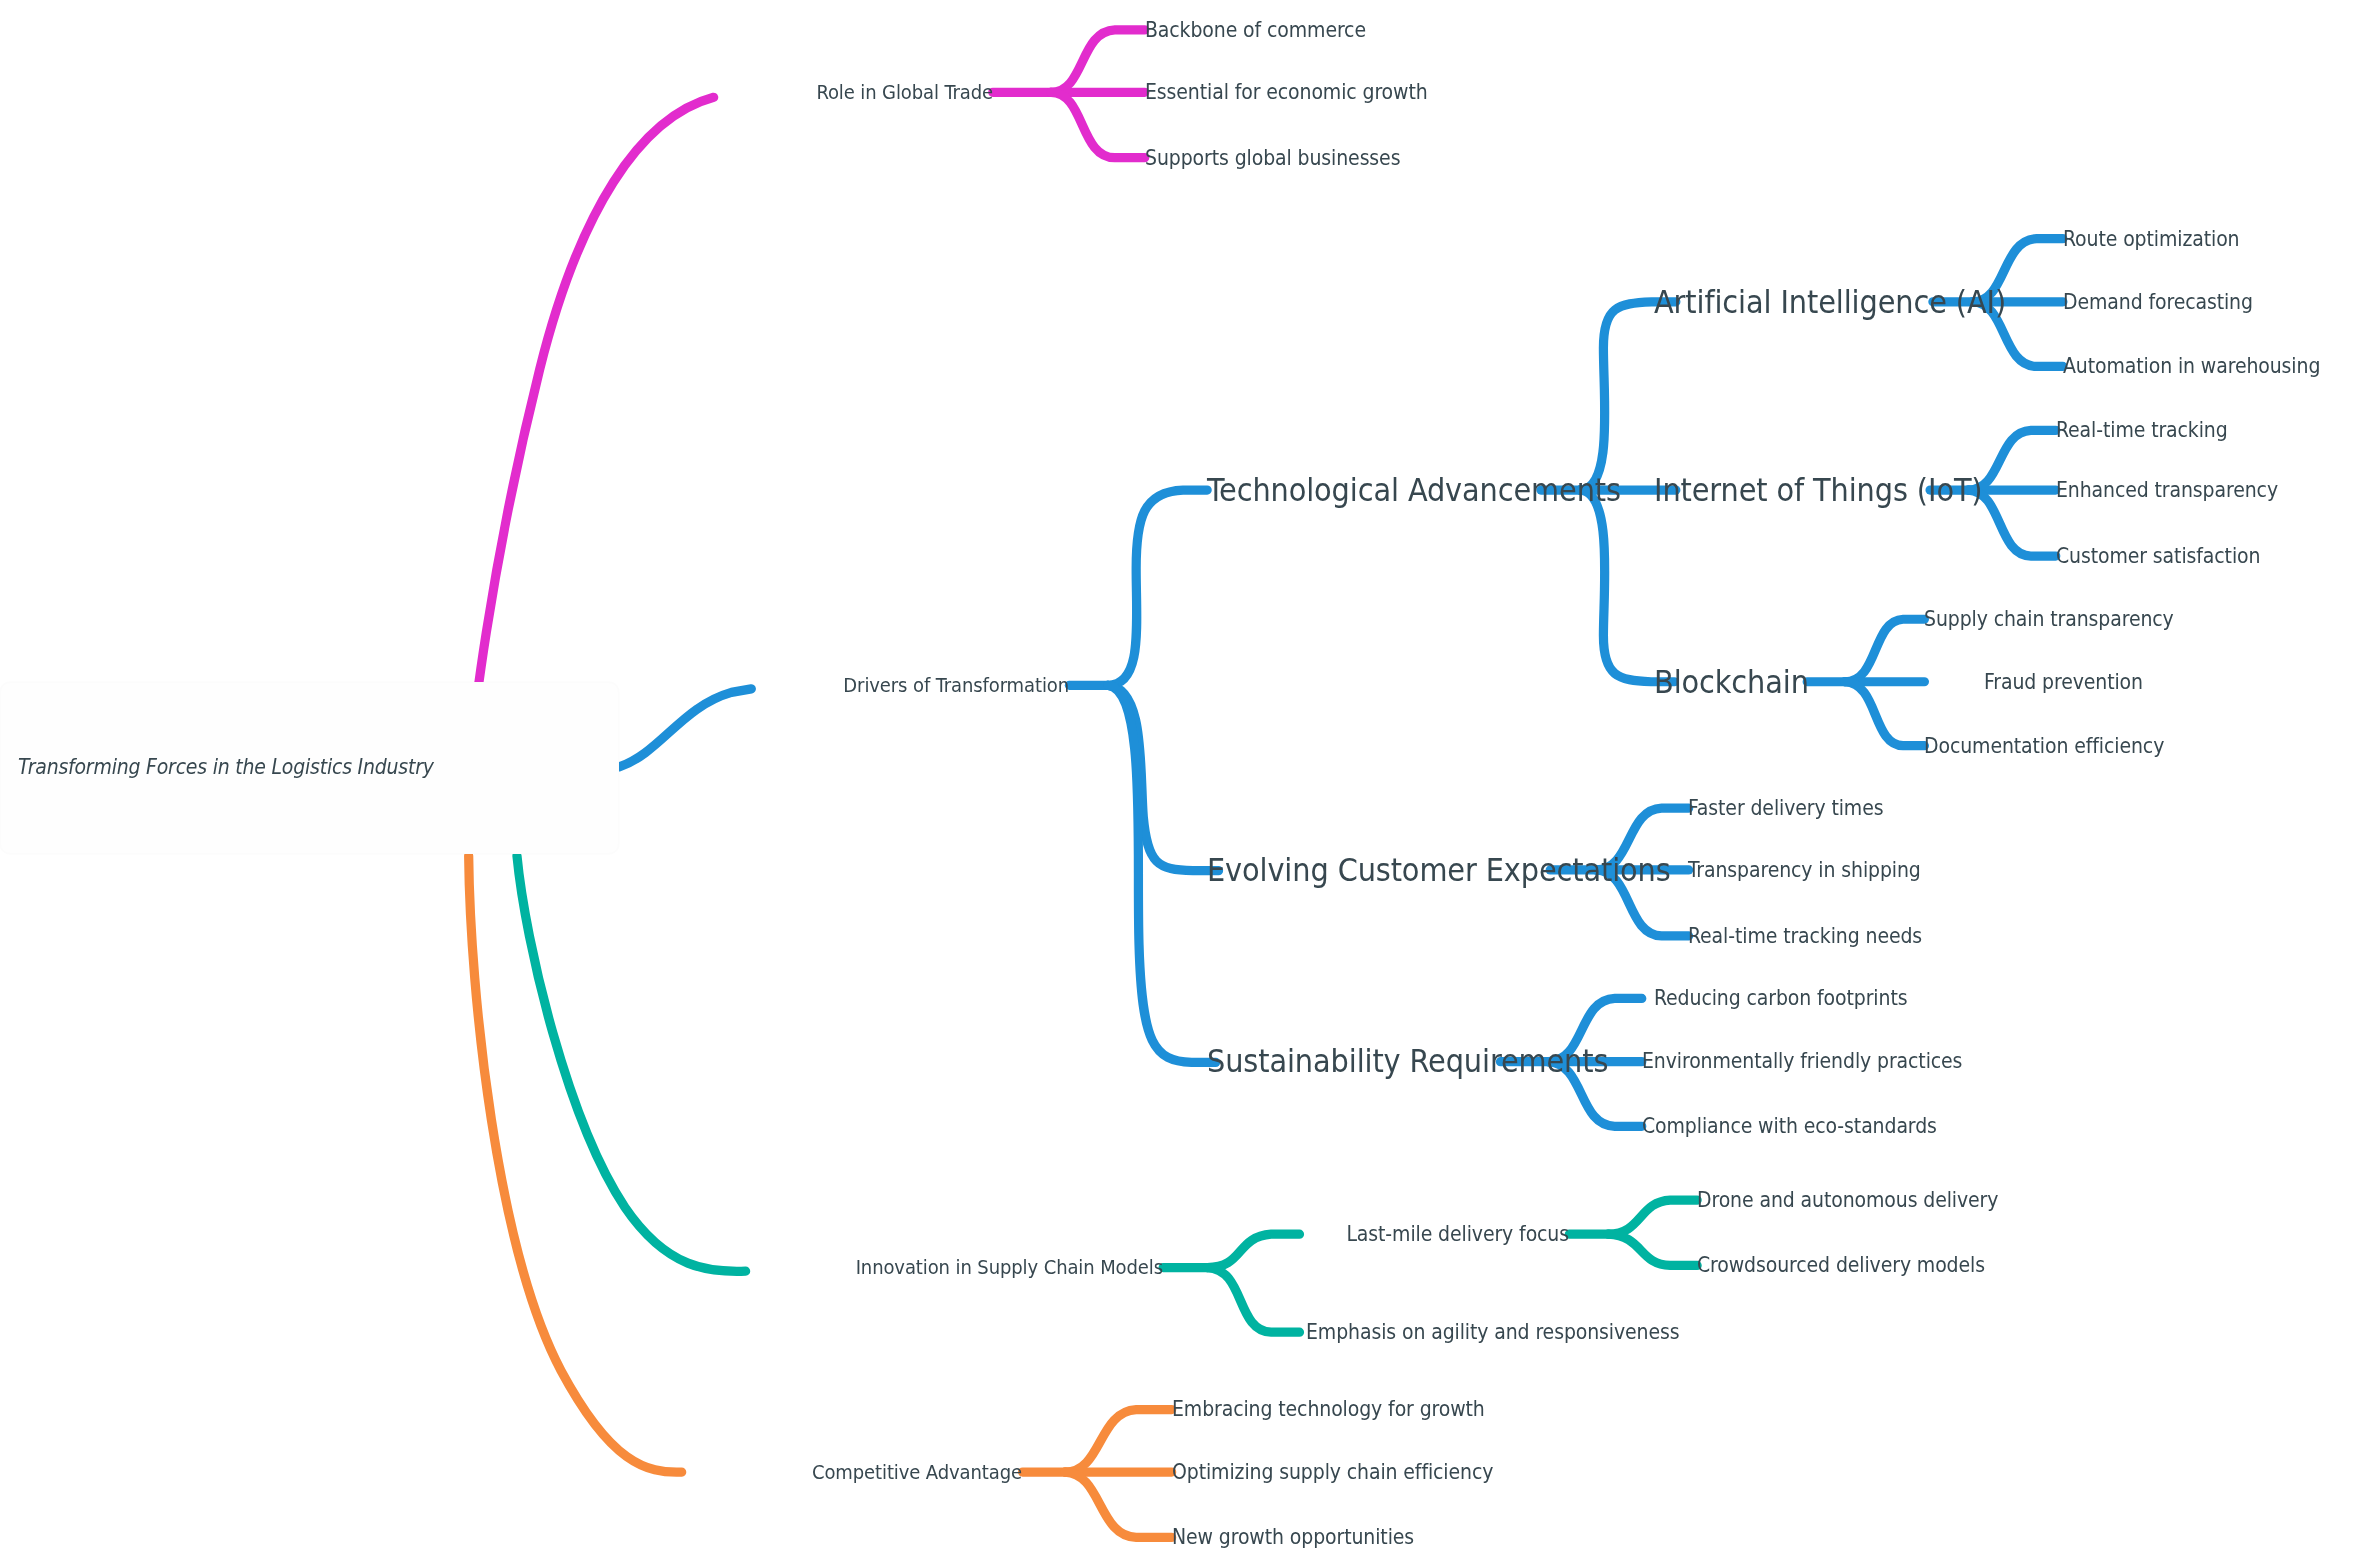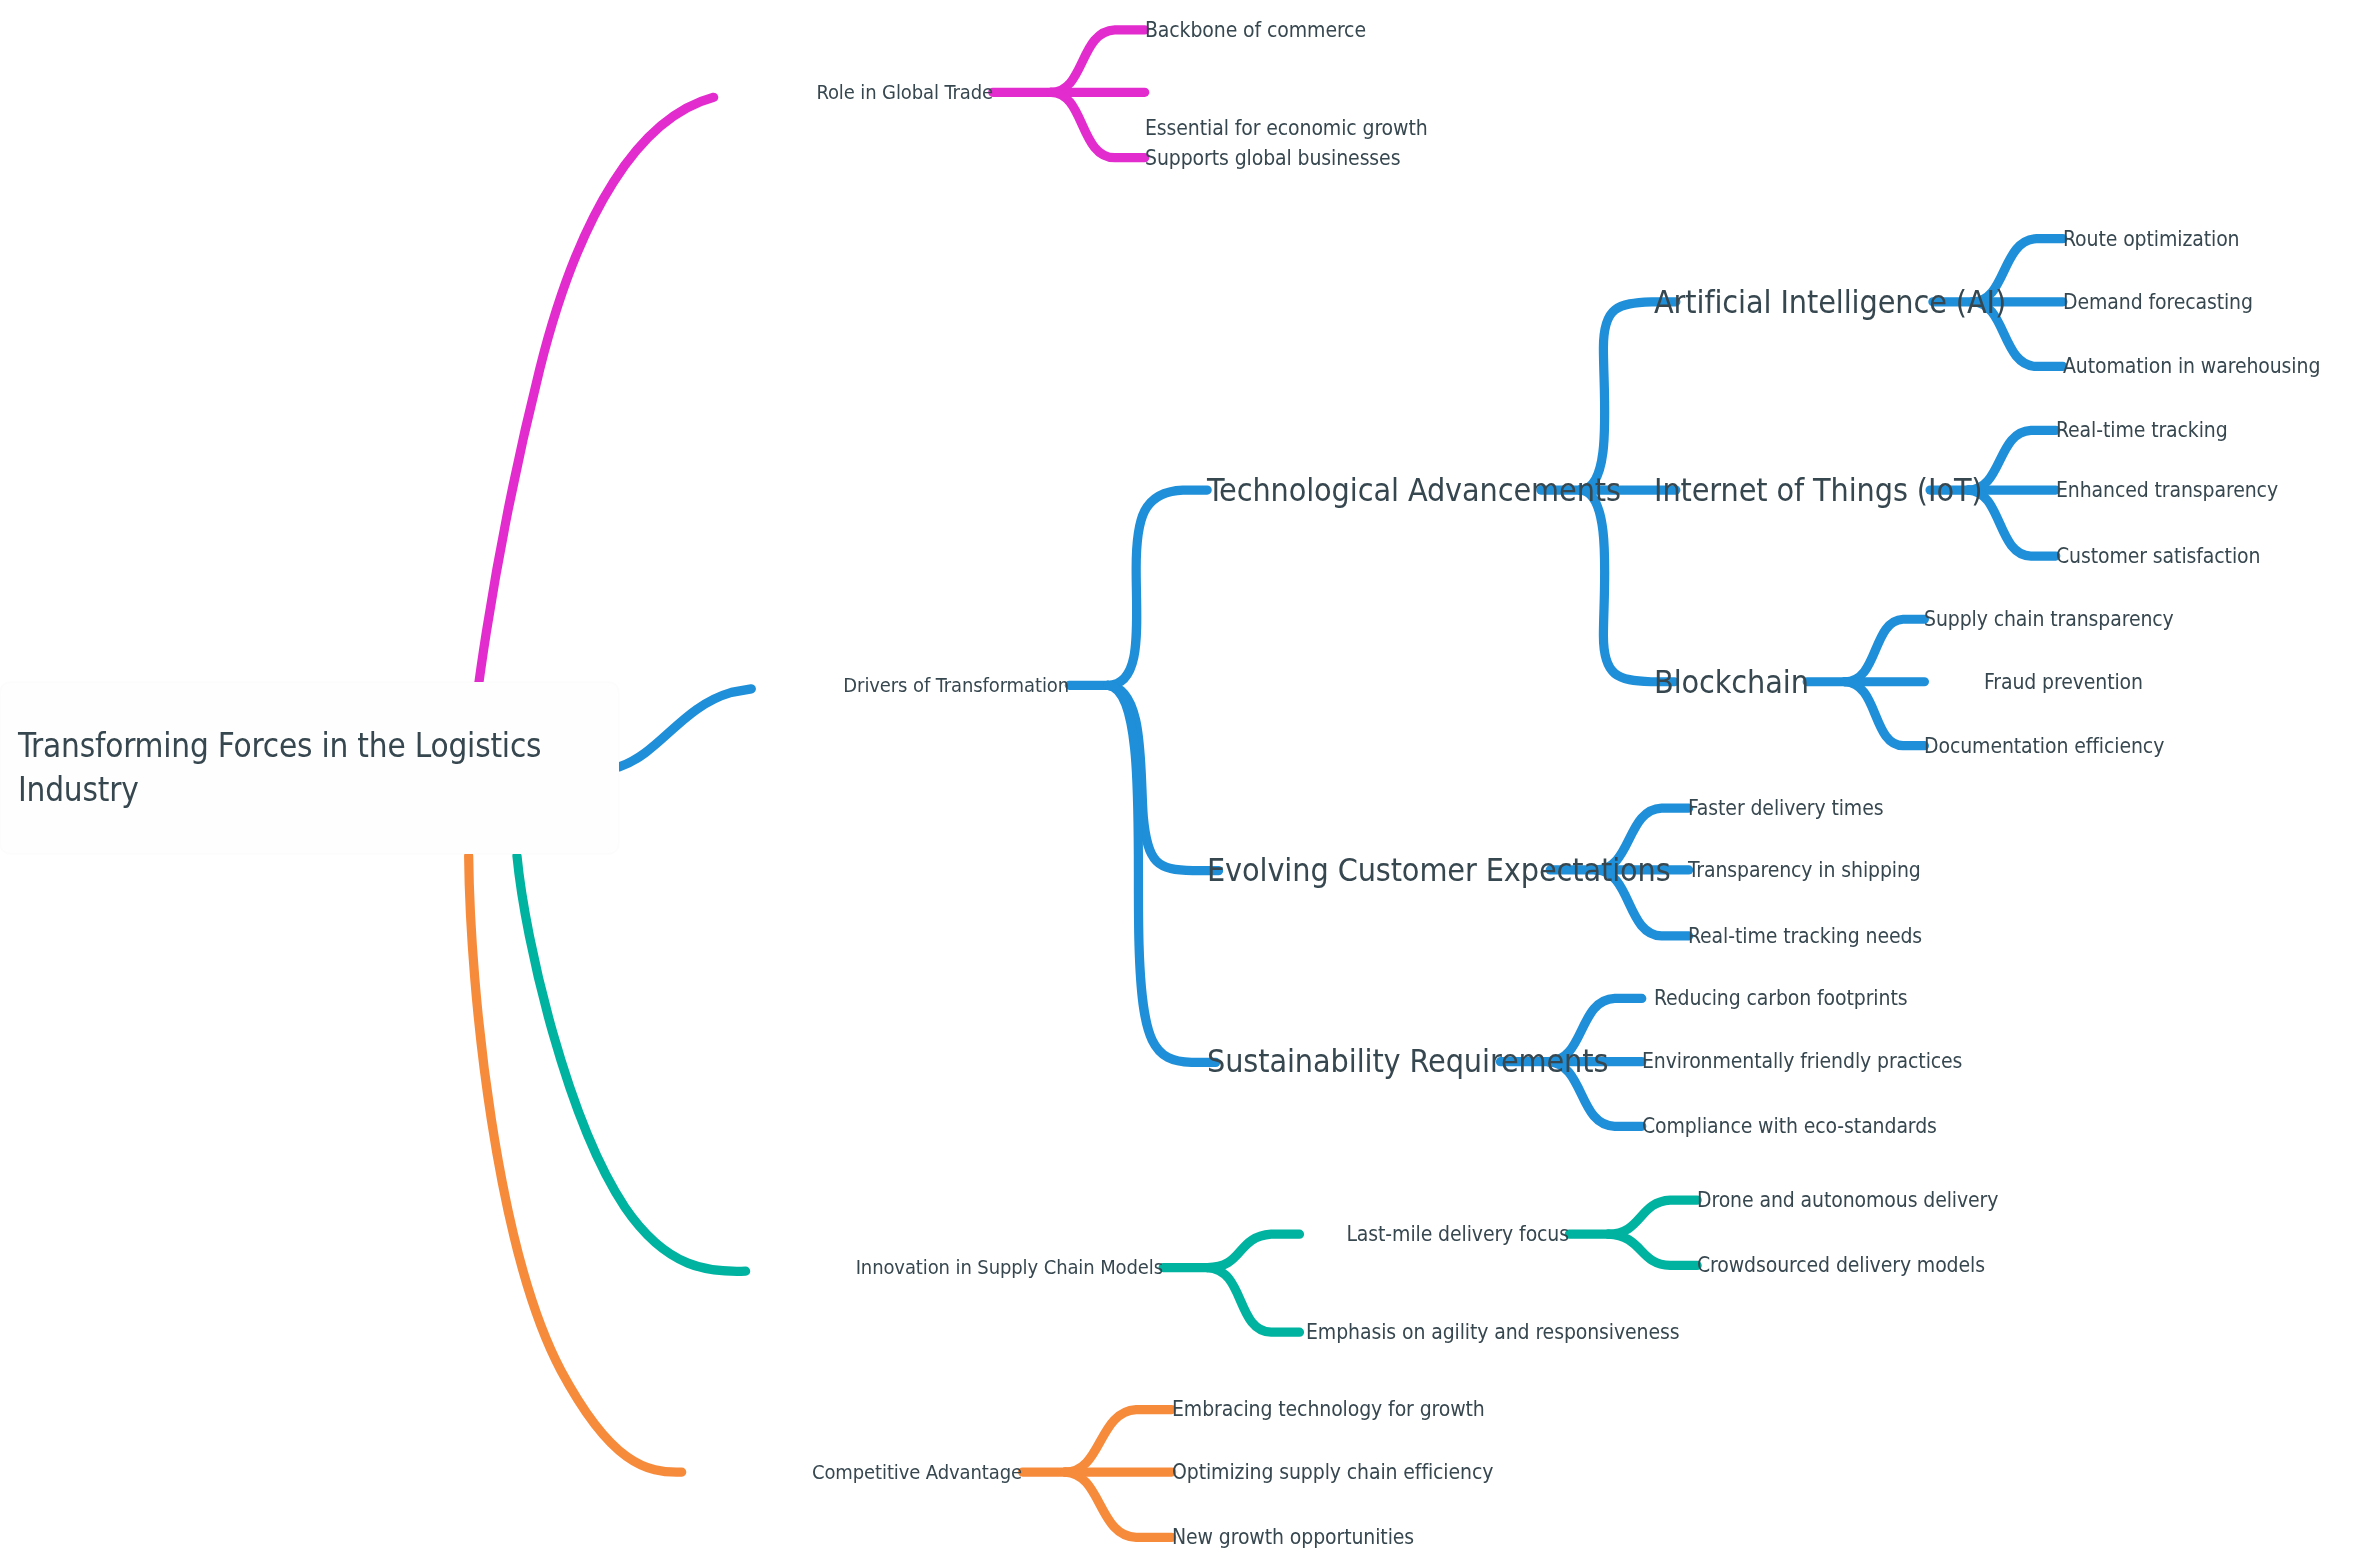--- a/index.html
+++ b/index.html
@@ -41,24 +41,25 @@
     background: #fefefe;
     border: 1.4px solid #fcfcfc;
     border-radius: 10px;
     box-shadow: 0 0 0 0.7px rgba(0,0,0,0.012);
     display: flex;
     align-items: center;
     padding: 0 17px;
   }
   #root-label {
     color: #37474f;
-    font-size: 33px;
+    font-size: 21px;
     line-height: 1.32;
     white-space: pre-wrap;
     letter-spacing: -0.2px;
+    font-style: italic;
   }
   .lvl1 { font-size: 20px; }
   .lvl2 { font-size: 32px; }
   .lvl3 { font-size: 21px; }
 </style>
 </head>
 <body>
 
 <div id="canvas">
 
@@ -132,21 +133,21 @@
   <div id="root-node" style="left:0px; top:682px; width:619px; height:172px;">
     <span id="root-label">Transforming Forces in the Logistics Industry</span>
   </div>
 
   <div class="node lvl1 anchor-right" style="left:710px; top:92px; width:283px;">
     <span>Role in Global Trade</span>
   </div>
   <div class="node lvl3 anchor-left" style="left:1145px; top:30px;text-align:center;">
     <span>Backbone of commerce</span>
   </div>
-  <div class="node lvl3 anchor-left" style="left:1145px; top:92px;margin-top:36px;">
+  <div class="node lvl3 anchor-left" style="left:1145px; top:92px;">
     <span>Essential for economic growth</span>
   </div>
   <div class="node lvl3 anchor-left" style="left:1145px; top:158px;">
     <span>Supports global businesses</span>
   </div>
 
   <div class="node lvl1 anchor-right" style="left:731px; top:685px; width:338px;">
     <span>Drivers of Transformation</span>
   </div>
 

